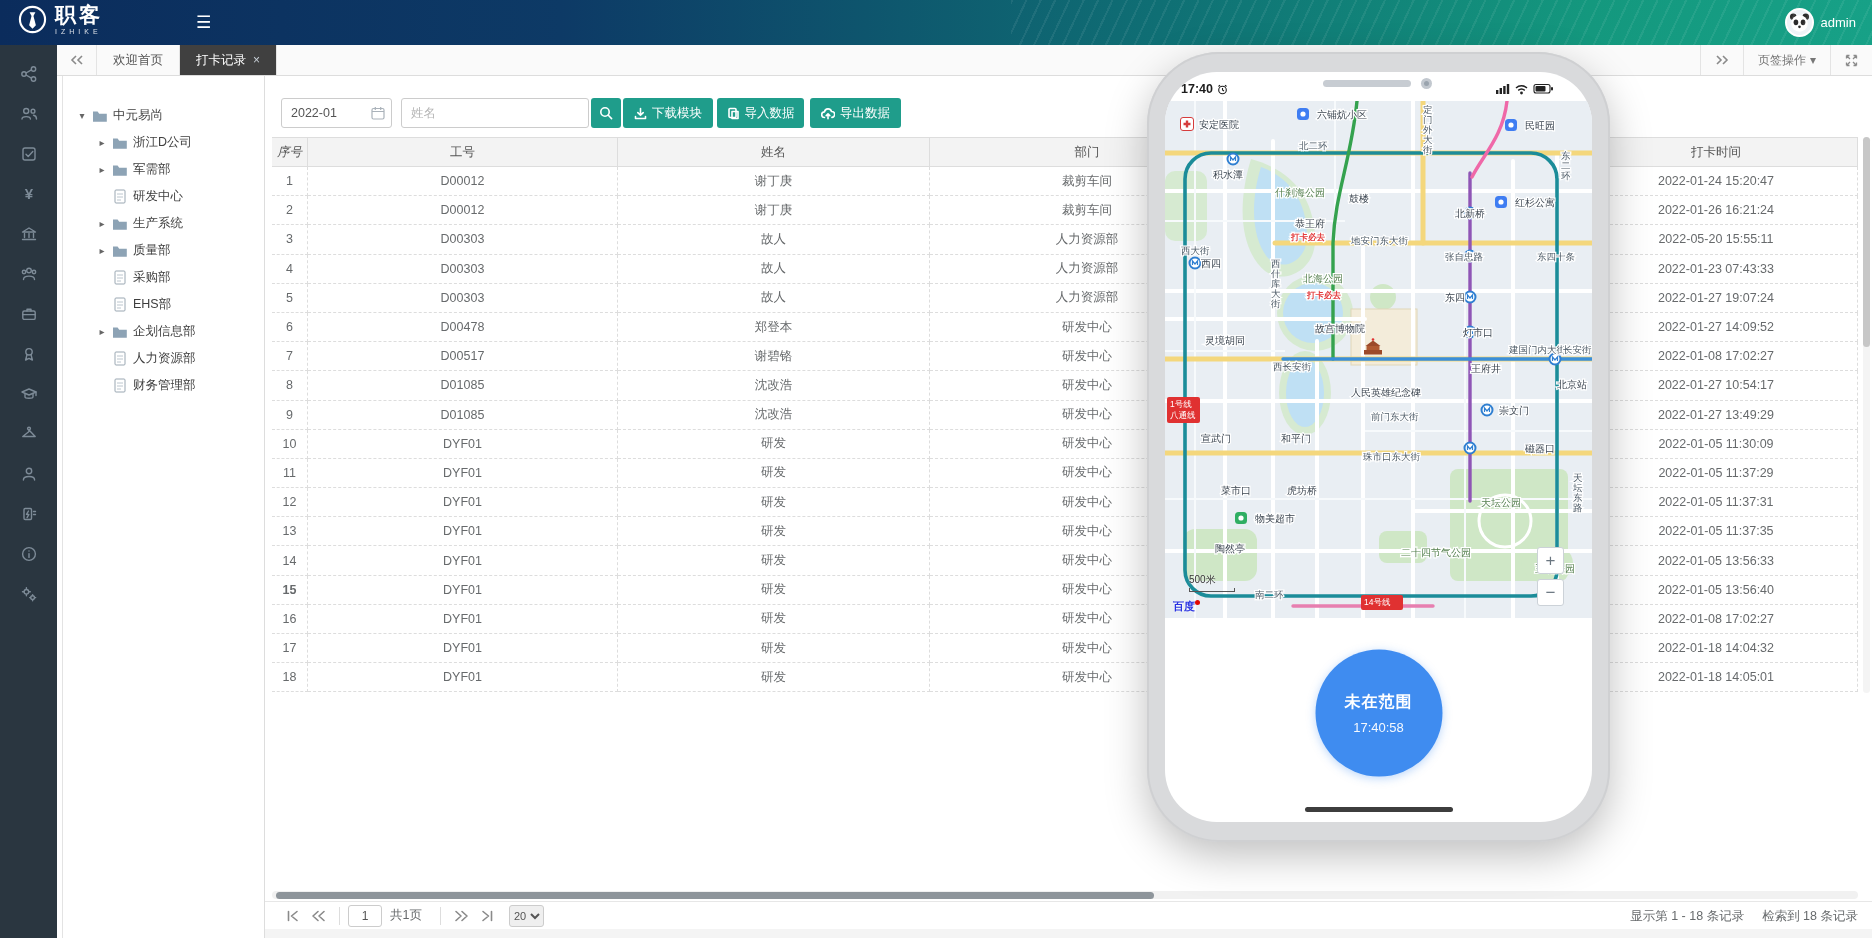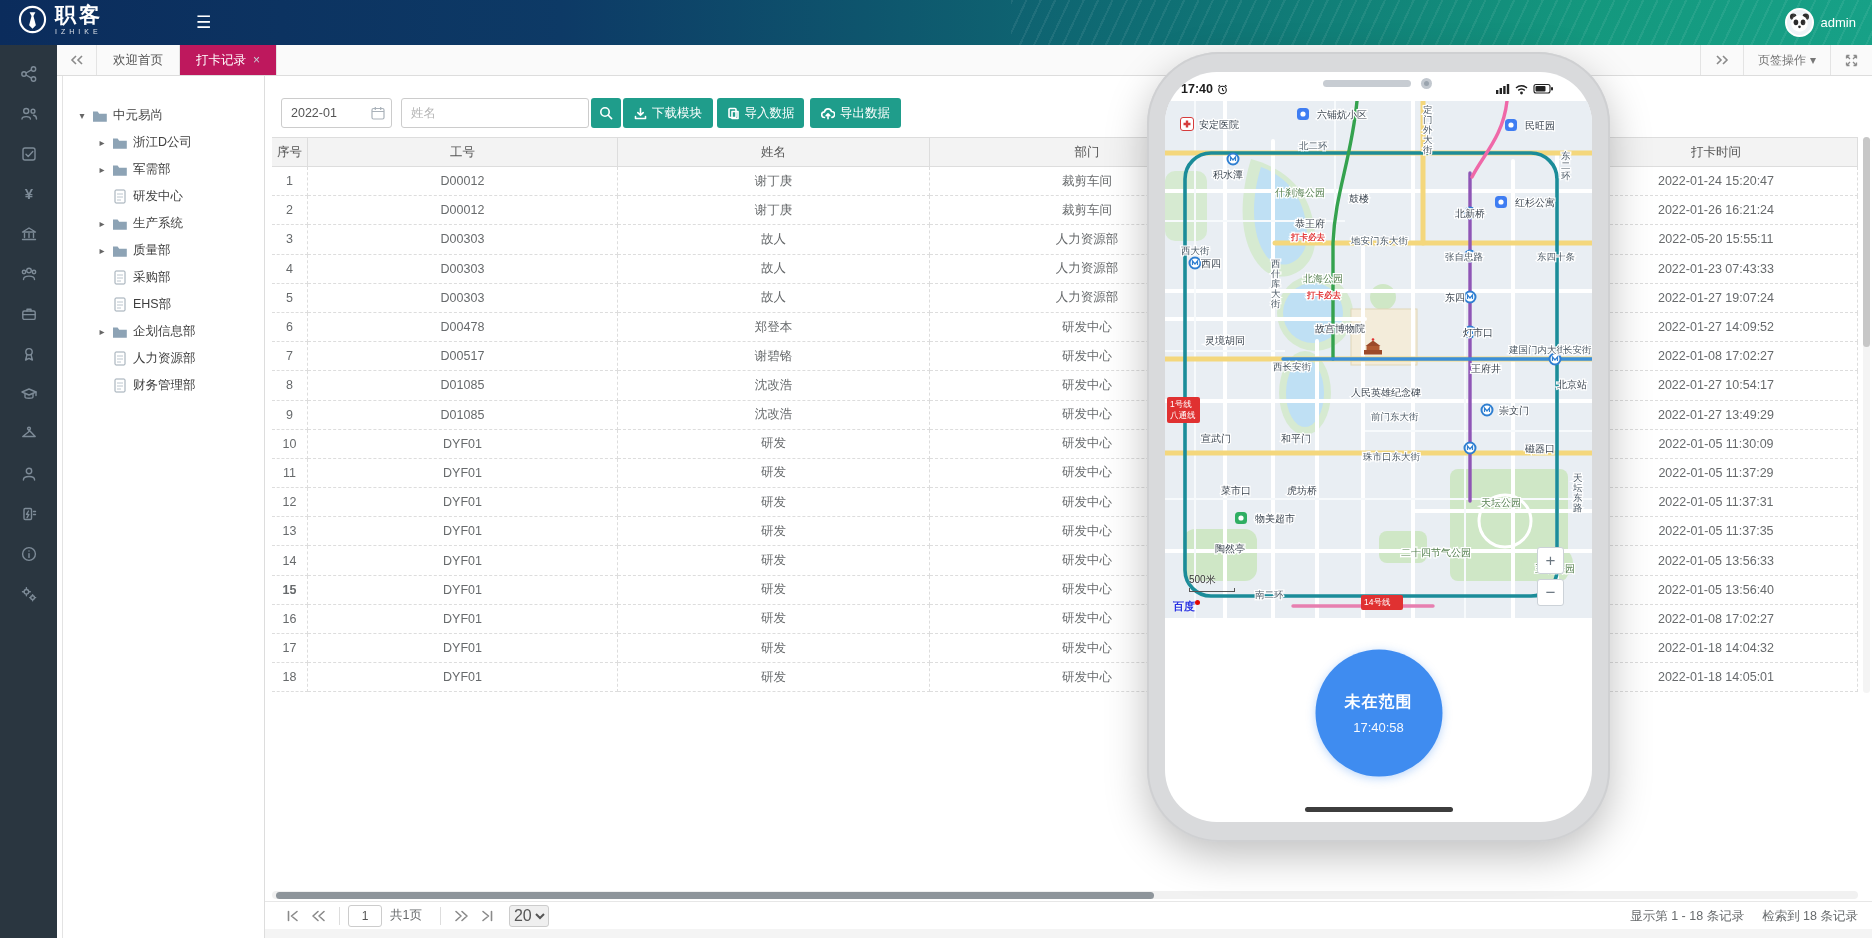--- a/index.html
+++ b/index.html
@@ -25,21 +25,21 @@
   .iconbar{position:absolute;left:0;top:45px;width:57px;height:893px;background:#2a3640;z-index:40;
     display:flex;flex-direction:column;align-items:center;padding-top:20px;gap:22px}
   .s-ico{width:18px;height:18px;cursor:pointer;opacity:.85}
   .s-ico svg{stroke:#8c9aa7;fill:none;stroke-width:1.4;stroke-linecap:round;stroke-linejoin:round}
   .s-ico text{stroke:none;fill:#8c9aa7}
 
   
   .tabbar{position:absolute;left:57px;top:45px;width:1815px;height:31px;background:#fafafa;border-bottom:1px solid #ddd;z-index:41;display:flex;align-items:stretch}
   .tab-nav{width:40px;display:flex;align-items:center;justify-content:center;border-right:1px solid #e4e4e4;color:#8a8a8a;cursor:pointer}
   .tab{display:flex;align-items:center;padding:0 16px;color:#555;border-right:1px solid #e4e4e4;cursor:pointer;font-size:12.5px}
-  .tab.active{background:#be185d;color:#fff}
+  .tab.active{background:#404040;color:#fff}
   .tab .x{margin-left:7px;color:#c8d0d8;font-size:12px}
   .tab-right{position:absolute;right:0;top:0;height:30px;display:flex;align-items:stretch;background:#fafafa}
   .tr-box{display:flex;align-items:center;justify-content:center;padding:0 14px;border-left:1px solid #e4e4e4;color:#777;cursor:pointer;font-size:12px;gap:4px}
 
   
   .treepanel{position:absolute;left:62px;top:76px;width:203px;height:862px;background:#fff;border-left:1px solid #e3e3e3;border-right:1px solid #ddd;z-index:30;padding-top:26px}
   .tree-item{height:27px;display:flex;align-items:center;gap:5px;color:#3e3e3e;font-size:12.5px;cursor:pointer;white-space:nowrap}
   .tree-caret{width:10px;text-align:center;color:#666;font-size:10px}
   .tree-ic{width:16px;height:15px;flex:0 0 16px}
 
@@ -69,21 +69,21 @@
 
   .hscroll{position:absolute;left:7px;top:815px;width:1586px;height:8px;background:#f1f1f1;border-radius:4px}
   .hscroll .thumb{position:absolute;left:4px;top:0.5px;width:878px;height:7px;background:#8e959b;border-radius:4px;cursor:pointer}
 
   .pager{position:absolute;left:0;top:825px;width:1607px;height:28px;border-top:1px solid #e7e7e7;display:flex;align-items:center;padding-left:14px;color:#676a6c;background:#fff}
   .pg-ic{width:26px;height:20px;display:flex;align-items:center;justify-content:center;cursor:pointer}
   .pg-ic svg{stroke:#8a8a8a;fill:none;stroke-width:1.6;stroke-linecap:round;stroke-linejoin:round}
   .pg-sep{width:1px;height:18px;background:#ddd;margin:0 8px}
   .pg-input{width:34px;height:22px;border:1px solid #ccc;border-radius:3px;text-align:center;font-size:12px;color:#555;outline:0;font-family:inherit}
   .pg-info{margin:0 10px 0 8px;font-size:12.5px}
-  .pg-size{height:22px;border:1px solid #ccc;border-radius:3px;font-size:16px;color:#555;margin-left:8px;outline:0;font-family:inherit}
+  .pg-size{height:22px;border:1px solid #ccc;border-radius:3px;font-size:11px;color:#555;margin-left:8px;outline:0;font-family:inherit}
   .pg-right{position:absolute;right:14px;top:0;height:28px;display:flex;align-items:center;font-size:12.5px;color:#676a6c}
   .pg-right .sp{margin-left:18px}
   .bottomstrip{position:absolute;left:0;top:853px;width:1607px;height:9px;background:#f4f4f4}
 
   
   .phone{position:absolute;left:1147px;top:52px;width:463px;height:790px;background:#d9dadc;border-radius:72px;
     box-shadow:0 14px 42px rgba(0,0,0,.25), inset 0 0 0 2px #cfd0d2;z-index:90}
   .screen{position:absolute;left:18px;top:20px;width:427px;height:750px;background:#fff;border-radius:52px;overflow:hidden}
   .speaker{position:absolute;left:50%;top:8px;margin-left:-56px;width:88px;height:7px;border-radius:4px;background:#c7ccd2}
   .cam{position:absolute;left:50%;top:6px;margin-left:42px;width:11px;height:11px;border-radius:50%;background:#c2c8cf}
@@ -356,21 +356,21 @@
     <button class="btn btn-ex">
       <svg width="14" height="13" viewBox="0 0 14 13">
           <path d="M3.5,10.5 a2.8,2.8 0 0 1 0-5.6 a3.6,3.6 0 0 1 7,-.4 a2.6,2.6 0 0 1 .4,5.9"></path>
           <path d="M7,11.8 V7 M5.2,8.6 L7,6.8 L8.8,8.6"></path>
         </svg>
       <span>导出数据</span>
     </button>
 
     <div class="grid">
       <div class="g-head" id="ghead">
-          <div class="c" style="width: 36px;">序号</div>
+          <div class="c" style="width: 36px; font-style: italic;">序号</div>
           <div class="c" style="width: 310px;">工号</div>
           <div class="c" style="width: 312px;">姓名</div>
           <div class="c" style="width: 315px;">部门</div>
           <div class="c" style="width: 330px;"></div>
           <div class="c" style="width: 283px;">打卡时间</div>
         </div>
       <div id="gbody">
           <div class="g-row">
             <div class="c" style="width: 36px;">1</div>
             <div class="c" style="width: 310px;">D00012</div>

